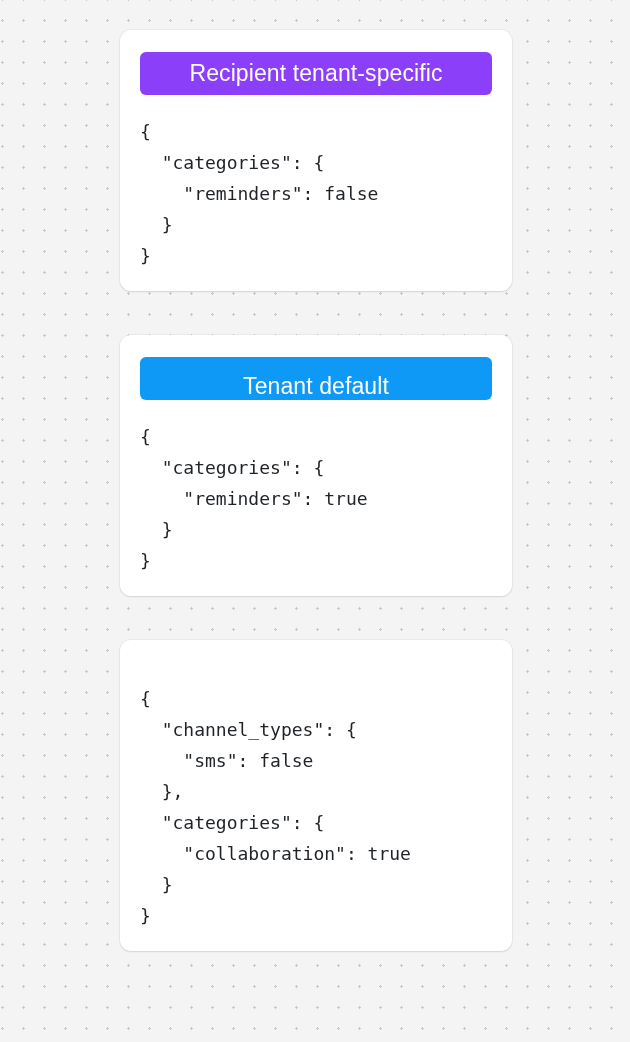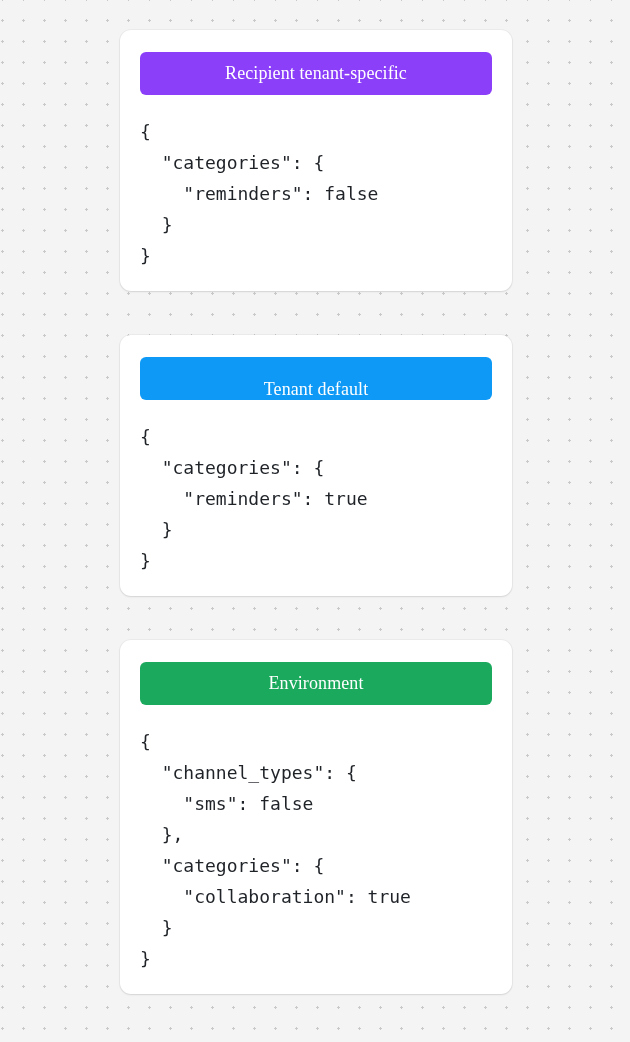--- a/index.html
+++ b/index.html
@@ -36,22 +36,22 @@
     box-sizing: border-box;
   }
 
   .badge {
     border-radius: 6px;
     height: 43px;
     display: flex;
     align-items: center;
     justify-content: center;
     color: #ffffff;
-    font-family: Liberation Serif, serif;
-    font-size: 18px;
+    font-family: Liberation Sans, sans-serif;
+    font-size: 23px;
     letter-spacing: 0.1px;
     white-space: nowrap;
   }
 
   .code {
     margin: 0;
     padding: 0;
     margin-top: 21px;
     font-family: "DejaVu Sans Mono", "Liberation Mono", monospace;
     font-size: 18px;
@@ -82,23 +82,20 @@
       <span>Tenant default</span>
     </div>
     <pre class="code">{
   "categories": {
     "reminders": true
   }
 }</pre>
   </div>
 
   <div class="card">
-    <div class="badge" style="background-color: rgb(26, 169, 93);">
-      <span>Environment</span>
-    </div>
     <pre class="code">{
   "channel_types": {
     "sms": false
   },
   "categories": {
     "collaboration": true
   }
 }</pre>
   </div>
 

